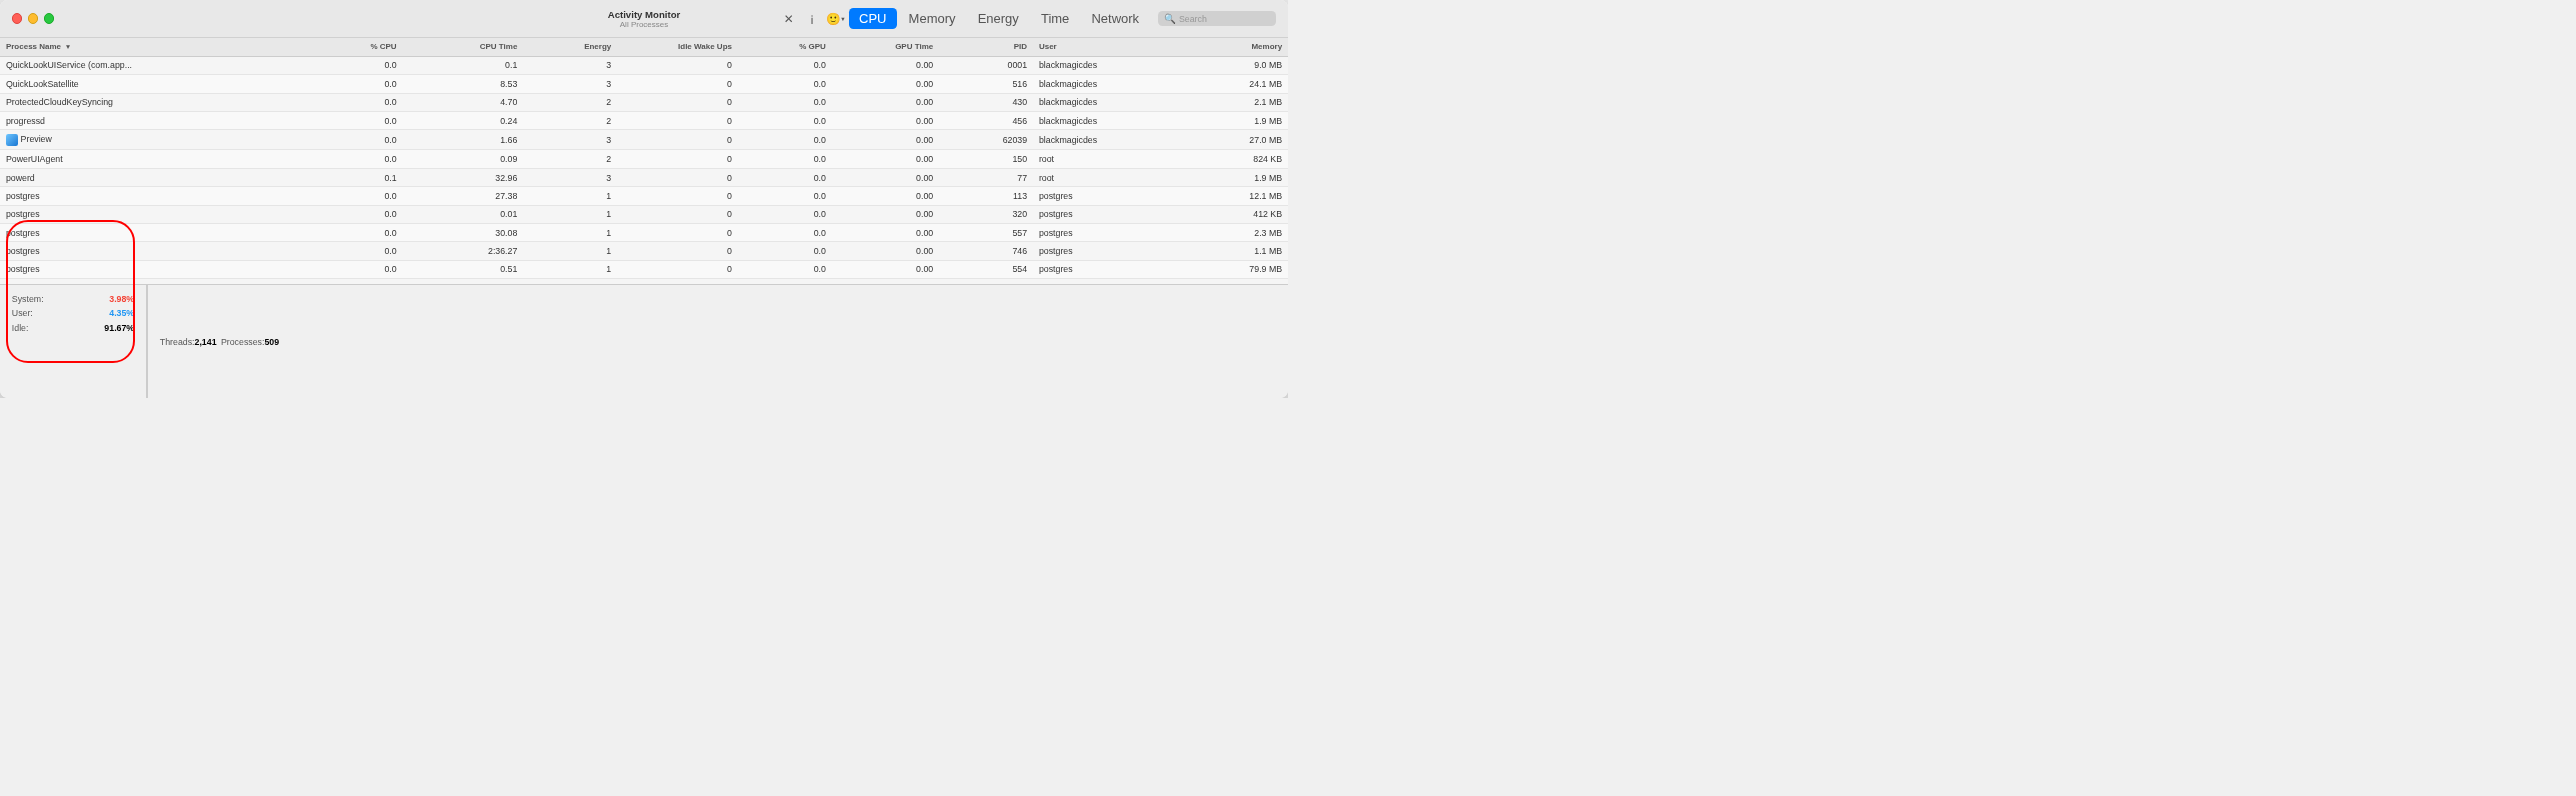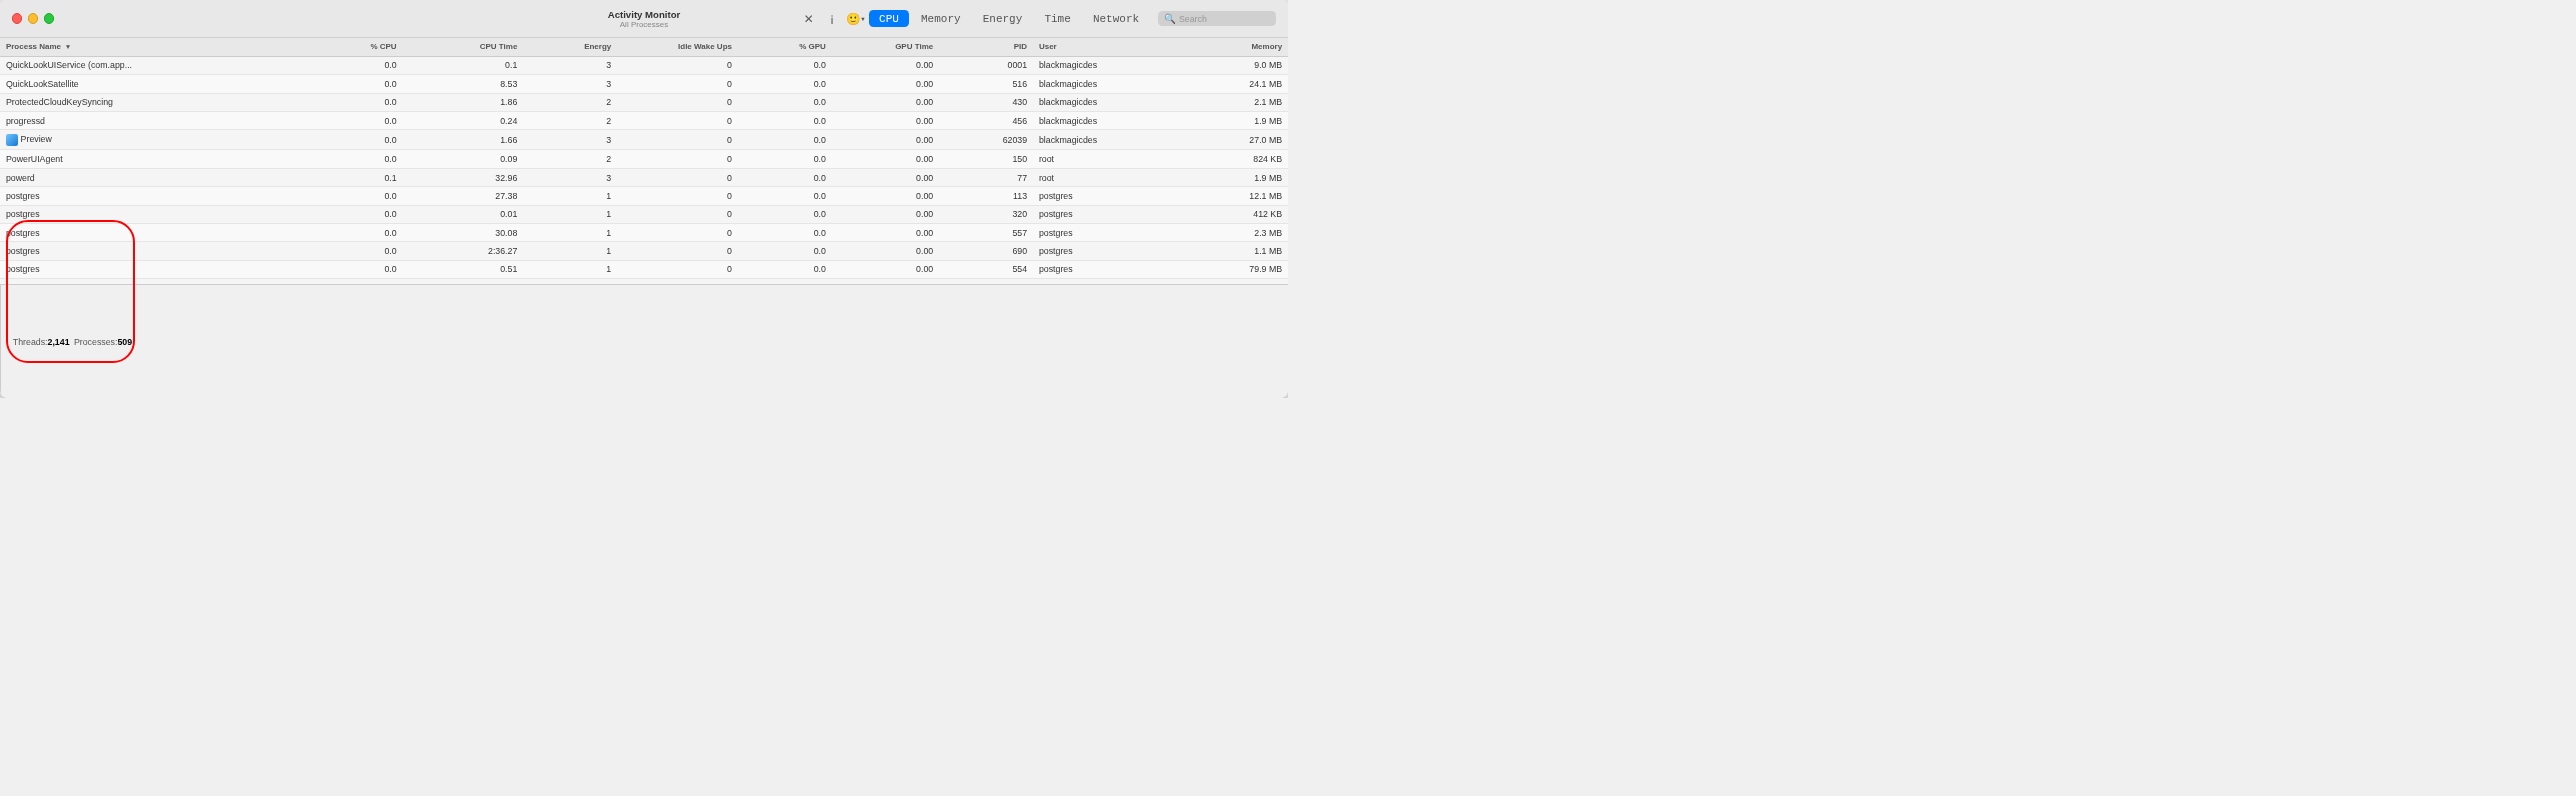--- a/index.html
+++ b/index.html
@@ -78,25 +78,24 @@
       font-size: 11.8px;
     }
     .tab-bar {
       display: flex;
       align-items: center;
       gap: 1.5px;
     }
     .tab {
       padding: 2.9px 10.3px;
       border-radius: 4.4px;
-      font-size: 11px;
+      font-size: 13px;
       font-weight: 500;
       cursor: pointer;
       color: #555;
-      font-family: Liberation Mono, monospace;
     }
     .tab.active {
       background: #007aff;
       color: white;
     }
     .search-box {
       display: flex;
       align-items: center;
       background: rgba(0,0,0,0.1);
       border-radius: 4.4px;
@@ -338,21 +337,21 @@
               <td class="col-idlewake">0</td>
               <td class="col-gpu">0.0</td>
               <td class="col-gputime">0.00</td>
               <td class="col-pid">516</td>
               <td class="col-user">blackmagicdes</td>
               <td class="col-memory">24.1 MB</td>
             </tr>
             <tr>
               <td class="col-name"><span>ProtectedCloudKeySyncing</span></td>
               <td class="col-cpu">0.0</td>
-              <td class="col-cputime">1.86</td>
+              <td class="col-cputime">4.70</td>
               <td class="col-threads">2</td>
               <td class="col-idlewake">0</td>
               <td class="col-gpu">0.0</td>
               <td class="col-gputime">0.00</td>
               <td class="col-pid">430</td>
               <td class="col-user">blackmagicdes</td>
               <td class="col-memory">2.1 MB</td>
             </tr>
             <tr>
               <td class="col-name"><span>progressd</span></td>
@@ -439,21 +438,21 @@
               <td class="col-memory">2.3 MB</td>
             </tr>
             <tr>
               <td class="col-name"><span>postgres</span></td>
               <td class="col-cpu">0.0</td>
               <td class="col-cputime">2:36.27</td>
               <td class="col-threads">1</td>
               <td class="col-idlewake">0</td>
               <td class="col-gpu">0.0</td>
               <td class="col-gputime">0.00</td>
-              <td class="col-pid">690</td>
+              <td class="col-pid">746</td>
               <td class="col-user">postgres</td>
               <td class="col-memory">1.1 MB</td>
             </tr>
             <tr>
               <td class="col-name"><span>postgres</span></td>
               <td class="col-cpu">0.0</td>
               <td class="col-cputime">0.51</td>
               <td class="col-threads">1</td>
               <td class="col-idlewake">0</td>
               <td class="col-gpu">0.0</td>
@@ -472,20 +471,34 @@
               <td class="col-gputime">0.00</td>
               <td class="col-pid">555</td>
               <td class="col-user">postgres</td>
               <td class="col-memory">75.7 MB</td>
             </tr>
           </tbody>
       </table>
     </div>
 
     <div class="bottom-panel">
+      <div class="stats-left">
+        <div class="stat-row">
+          <span class="stat-label">System:</span>
+          <span class="stat-value red">3.98%</span>
+        </div>
+        <div class="stat-row">
+          <span class="stat-label">User:</span>
+          <span class="stat-value blue">4.35%</span>
+        </div>
+        <div class="stat-row">
+          <span class="stat-label">Idle:</span>
+          <span class="stat-value">91.67%</span>
+        </div>
+      </div>
       <div class="stats-right">
         <div class="stat-row">
           <span class="stat-label">Threads:</span>
           <span class="stat-value">2,141</span>
         </div>
         <div class="stat-row">
           <span class="stat-label">Processes:</span>
           <span class="stat-value">509</span>
         </div>
       </div>

